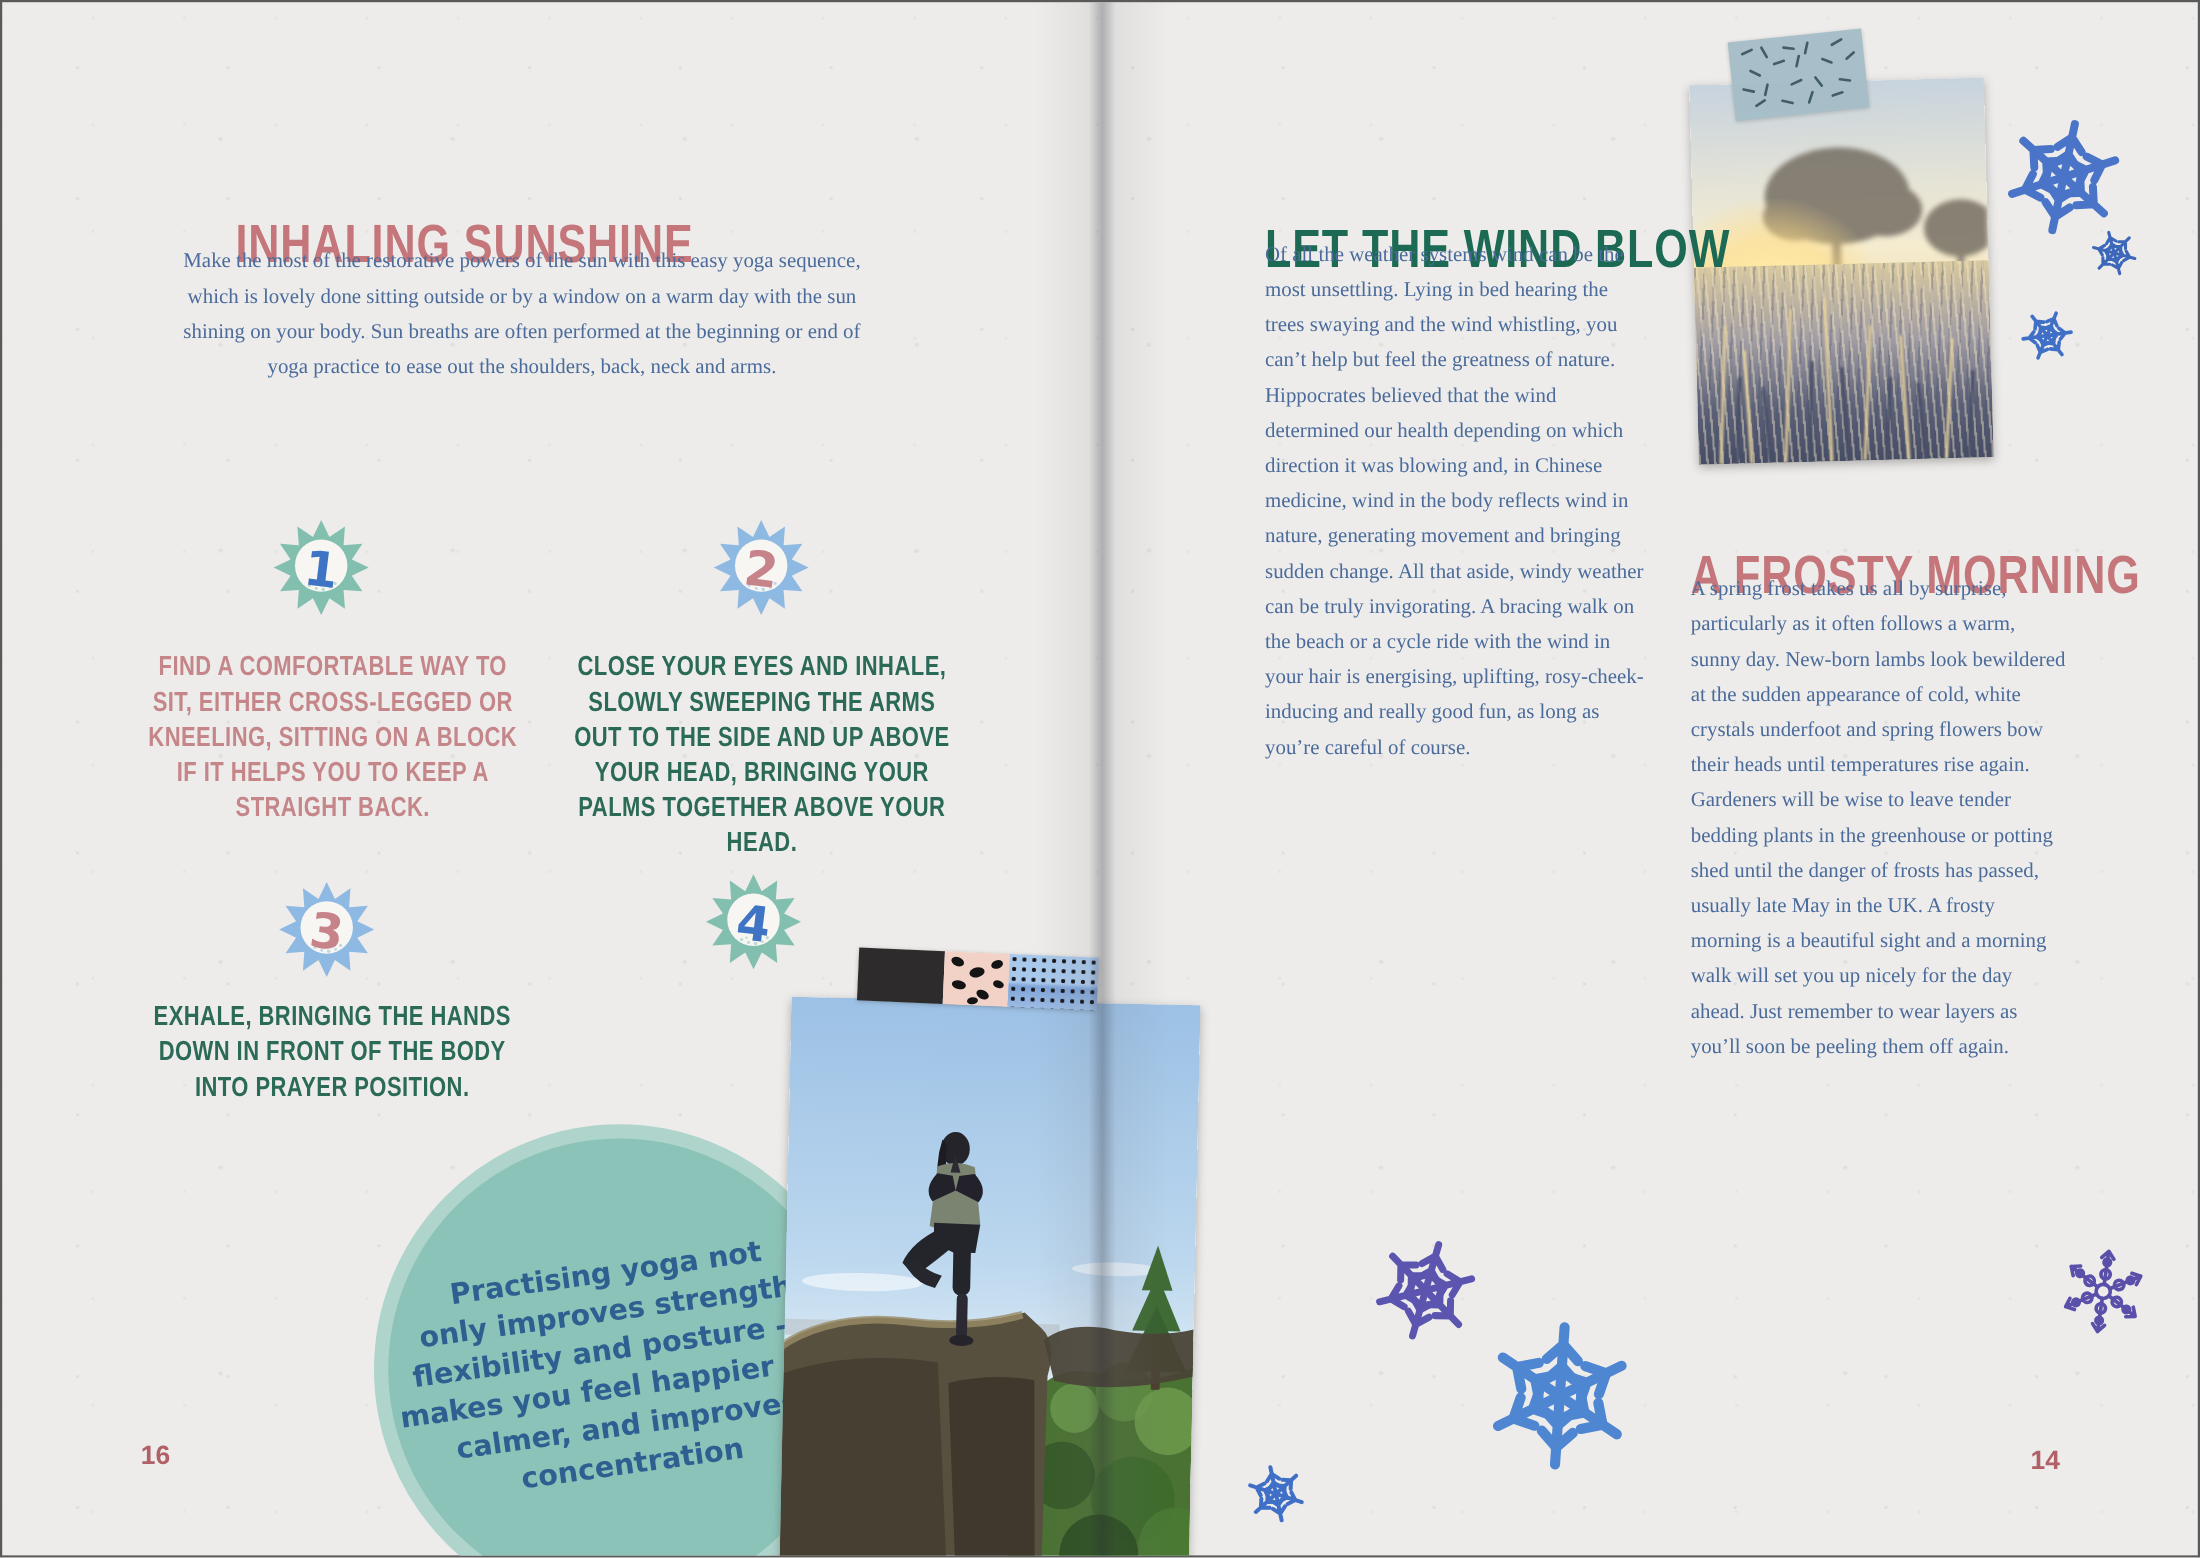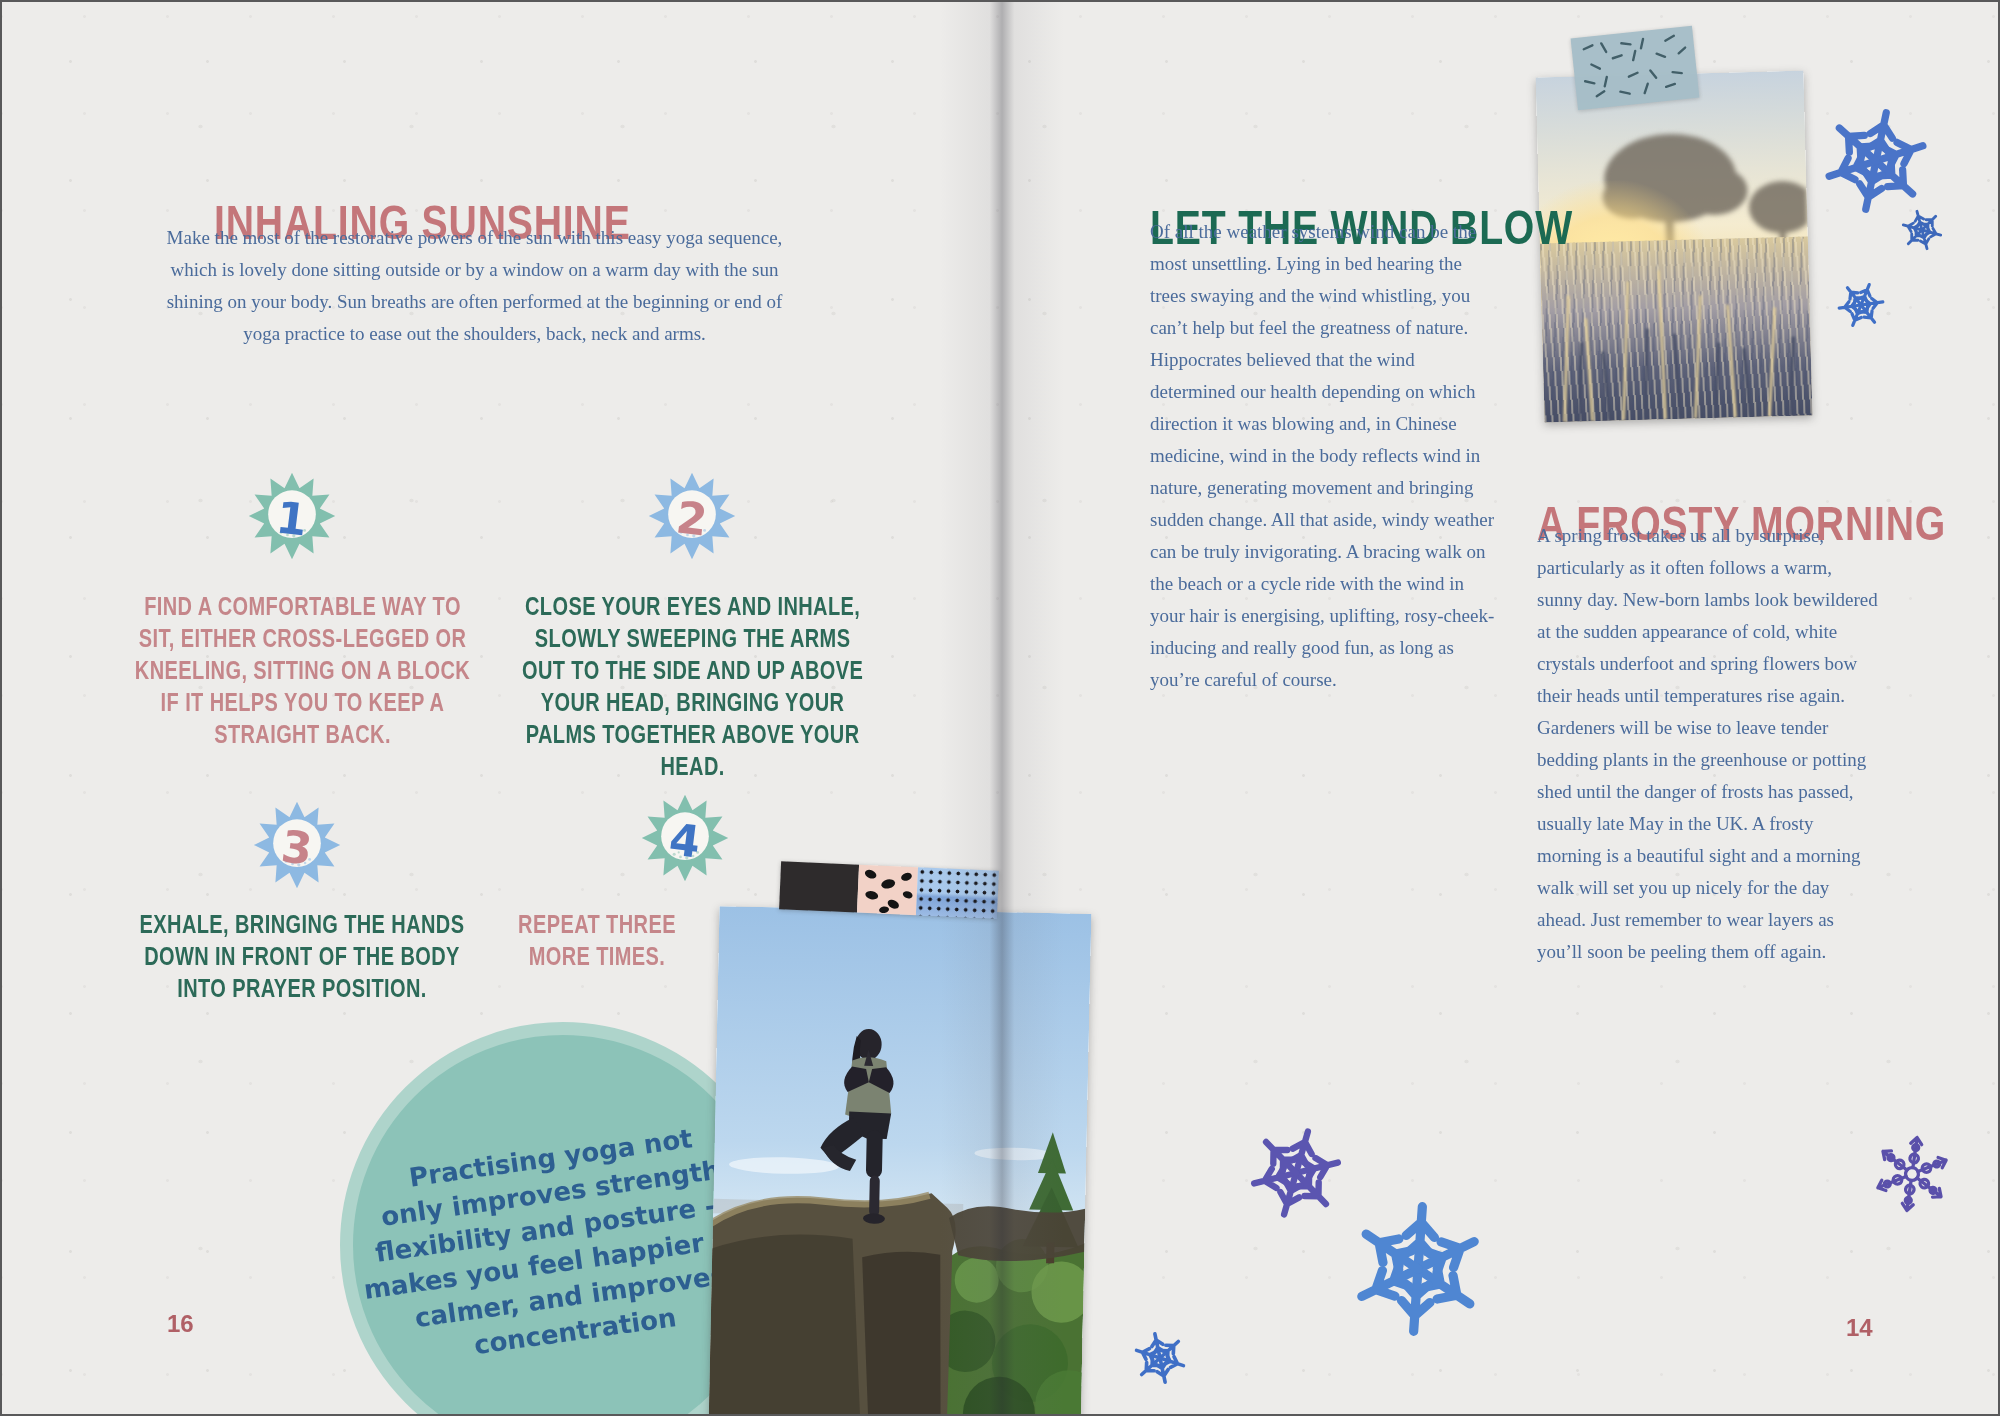--- a/index.html
+++ b/index.html
@@ -176,23 +176,20 @@
 
   <div class="abs step-text" style="left:518px;top:588px;width:345px;color:#2c6a58;">
     <span class="cond" style="width:125%;margin-left:-12.5%;">CLOSE YOUR EYES AND INHALE, SLOWLY SWEEPING THE ARMS OUT TO THE SIDE AND UP ABOVE YOUR HEAD, BRINGING YOUR PALMS TOGETHER ABOVE YOUR HEAD.</span>
   </div>
   <div class="abs step-text" style="left:130px;top:588px;width:340px;color:#c5868a;">
     <span class="cond" style="width:125%;margin-left:-12.5%;">FIND A COMFORTABLE WAY TO SIT, EITHER CROSS-LEGGED OR KNEELING, SITTING ON A BLOCK IF IT HELPS YOU TO KEEP A STRAIGHT BACK.</span>
   </div>
   <div class="abs step-text" style="left:120px;top:906px;width:360px;color:#2c6a58;">
     <span class="cond" style="width:125%;margin-left:-12.5%;">EXHALE, BRINGING THE HANDS DOWN IN FRONT OF THE BODY INTO PRAYER POSITION.</span>
   </div>
-  <div class="abs step-text" style="left:495px;top:906px;width:200px;color:#c5868a;">
-    <span class="cond" style="width:125%;margin-left:-12.5%;">REPEAT THREE MORE TIMES.</span>
-  </div>
 
   <div class="teal-circle">
     <div class="circle-note">
       <div>Practising yoga not</div>
       <div>only improves strength,</div>
       <div>flexibility and posture - it</div>
       <div>makes you feel happier and</div>
       <div>calmer, and improves</div>
       <div>concentration</div>
     </div>
@@ -363,18 +360,18 @@
     <svg viewBox="0 0 100 100">
         <use href="#flake"></use>
       </svg>
   </div>
   <div class="flake" style="left:1864px;top:1126px;width:92px;height:92px;color:#5a50aa;transform:rotate(8deg);">
     <svg viewBox="0 0 100 100">
         <use href="#flake2"></use>
       </svg>
   </div>
 
-  <div class="pgnum" style="left:126px;top:1308px;margin-left:39px;">16</div>
+  <div class="pgnum" style="left:126px;top:1308px;">16</div>
   <div class="pgnum" style="left:1844px;top:1312px;">14</div>
 
   <div class="gutter"></div>
 
 </div>
 
 </body></html>

